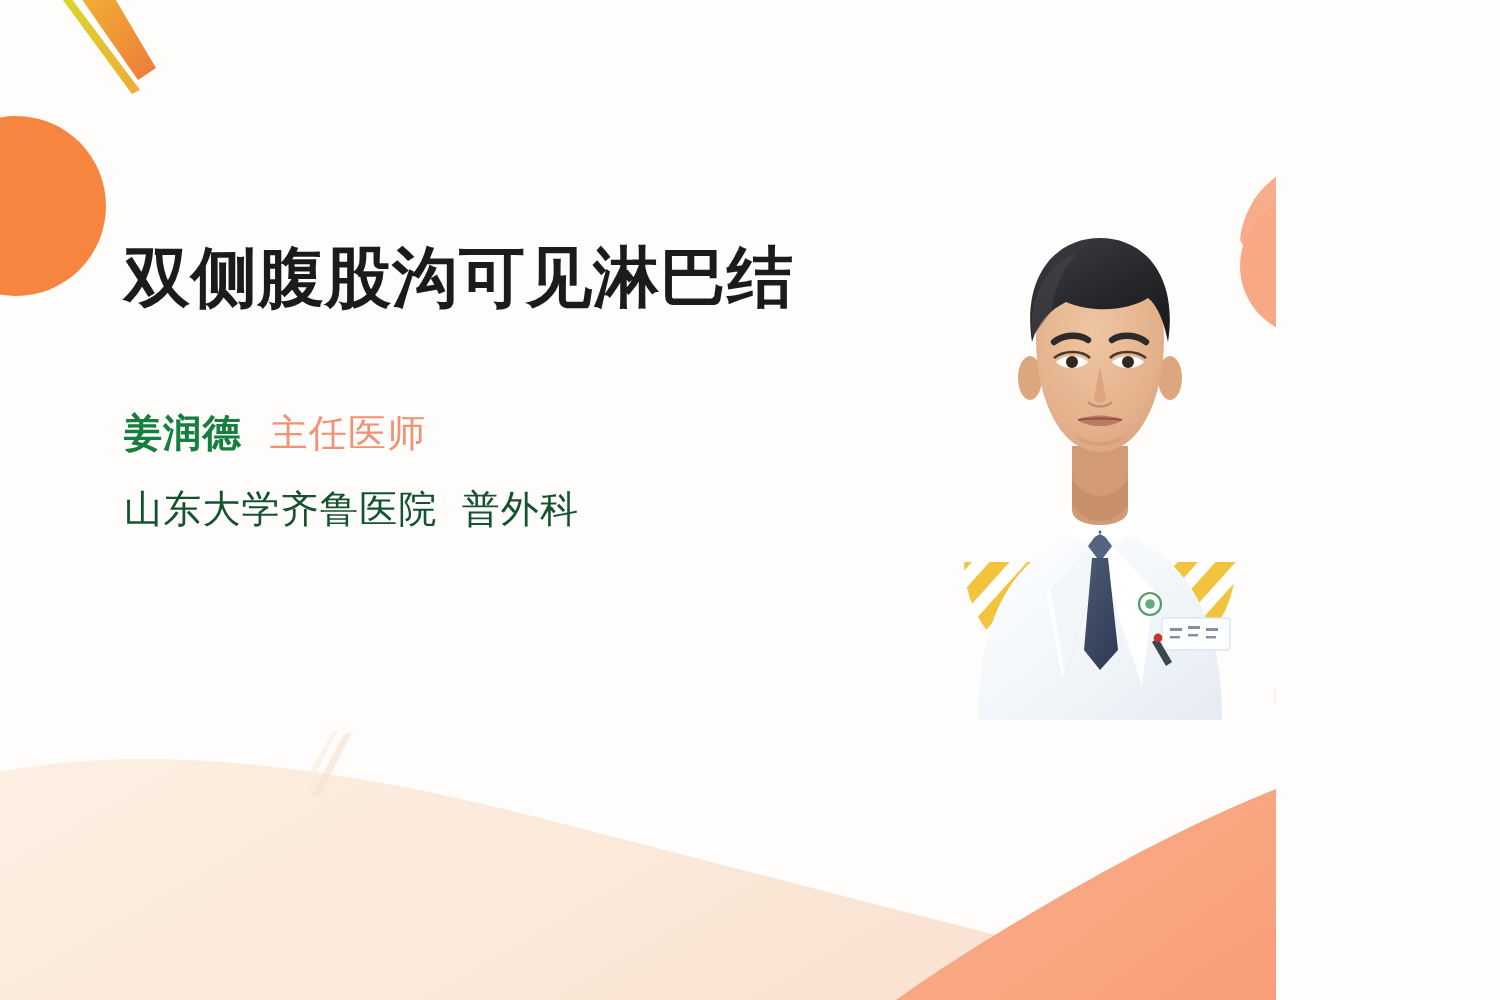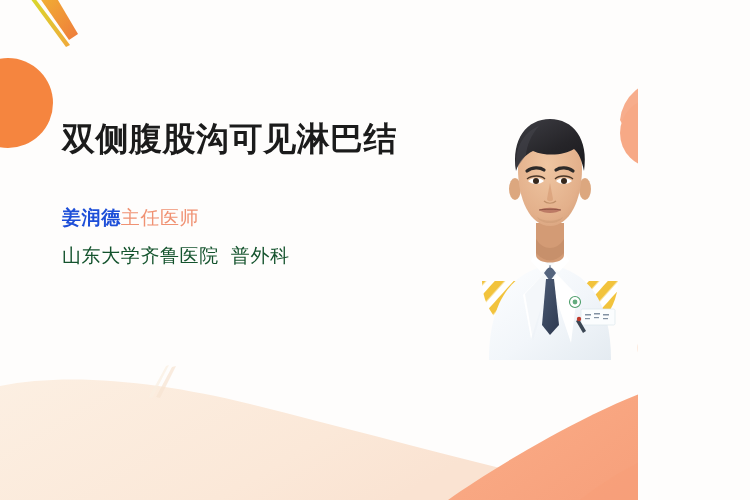--- a/index.html
+++ b/index.html
@@ -61,25 +61,26 @@
     margin-top: 44px;
   }
   .byline-row {
     font-size: 19px;
     line-height: 1.5;
     letter-spacing: 0.6px;
     white-space: nowrap;
   }
   #doctor-name {
     font-weight: 700;
-    color: #1d4ed8;
+    color: #15803d;
   }
   #doctor-title {
     font-weight: 400;
     color: #F09273;
+    margin-left: 14px;
   }
   #hospital-line {
     color: #14532d;
     font-weight: 400;
     margin-top: 9px;
   }
   #department {
     margin-left: 12px;
   }
 </style>

